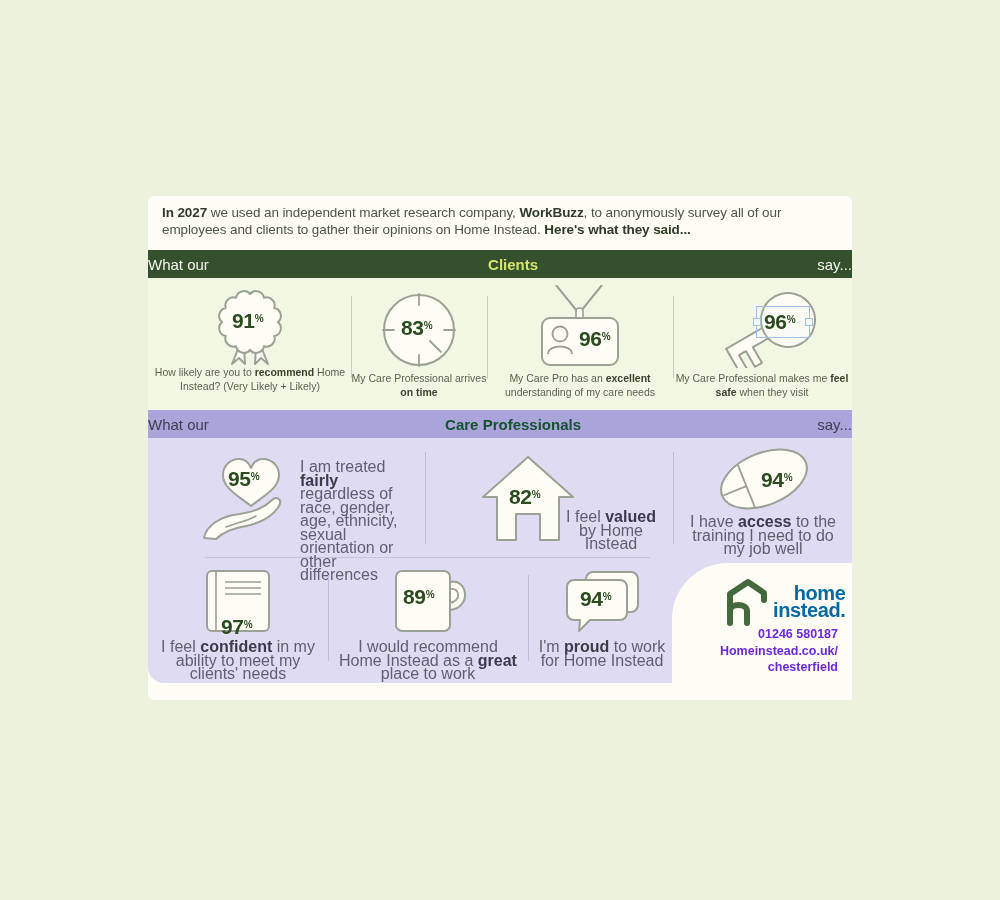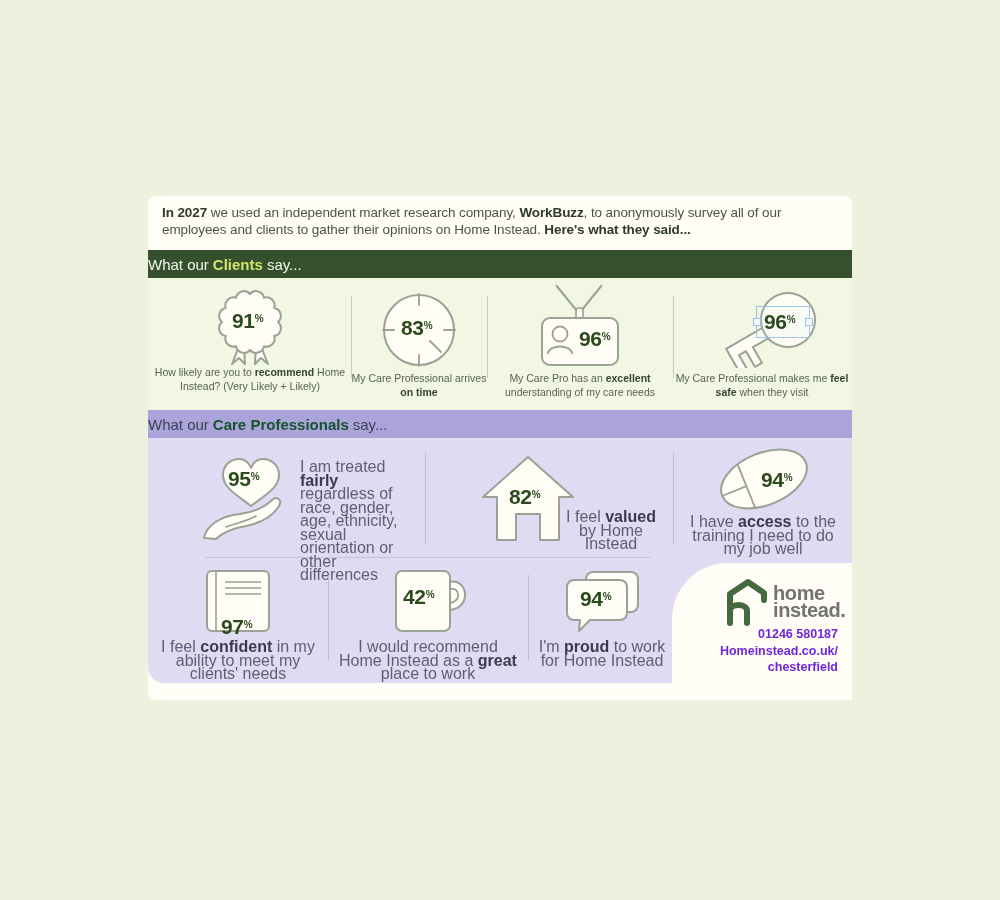--- a/index.html
+++ b/index.html
@@ -2,21 +2,21 @@
 <html><head>
 <meta charset="utf-8">
 <style>
   html,body{margin:0;padding:0;}
   #stage{position:relative;width:1000px;height:900px;background:#edf2df;font-family:"Liberation Sans",sans-serif;overflow:hidden;}
   #card{position:absolute;left:148px;top:196px;width:704px;height:504px;background:#fffdf6;border-radius:6px;}
   
   .intro{position:absolute;left:14px;top:9px;width:676px;font-size:13.5px;line-height:16.5px;color:#4b5544;letter-spacing:-0.1px;}
   .intro .b{font-weight:bold;color:#2e3b26;}
   
-  .bar{position:absolute;left:0;width:704px;height:28px;display:flex;align-items:center;justify-content:flex-start;font-size:15px;}
+  .bar{position:absolute;left:0;width:704px;height:28px;display:flex;align-items:center;justify-content:space-between;font-size:15px;}
   .bar-green{top:54px;background:#34502c;color:#f4f6ee;}
   .bar-green .hl{color:#d5e56c;font-weight:bold;padding:0 4px;}
   .bar-purple{top:214px;background:#aaa4db;color:#3e3e54;}
   .bar-purple .hl{color:#14532d;font-weight:bold;padding:0 4px;}
   
   .clients-section{position:absolute;left:0;top:82px;width:704px;height:132px;background:#f2f7e4;}
   .carepro-section{position:absolute;left:0;top:242px;width:704px;height:245px;background:#dfdbf2;border-radius:0 0 16px 16px;}
   .corner-box{position:absolute;right:0;top:367px;width:180px;height:137px;background:#fffdf6;border-top-left-radius:56px;}
   
   .vdiv{position:absolute;width:1px;background:#c8ccbb;}
@@ -30,21 +30,21 @@
   .cap .b{font-weight:bold;color:#38422f;}
   .cap-p{position:absolute;font-size:16px;line-height:13.5px;color:#615e70;text-align:center;}
   .cap-p .b{font-weight:bold;color:#3b3b4a;}
   .left-al{text-align:left;}
   svg{display:block;}
   
   .selbox{position:absolute;border:1px solid #9fc3e8;background:rgba(220,235,250,0.12);}
   .handle{position:absolute;width:6px;height:6px;background:#f5f8fb;border:1px solid #9fc3e8;}
   
   .logo-wrap{position:absolute;display:flex;align-items:center;}
-  .logo-text{font-weight:bold;color:#737373;font-size:20px;line-height:17px;letter-spacing:-0.4px;margin-left:5px;}
+  .logo-text{font-weight:bold;color:#0369a1;font-size:20px;line-height:17px;letter-spacing:-0.4px;margin-left:5px;text-align:right;}
   .contact{position:absolute;text-align:right;font-size:12.5px;font-weight:bold;line-height:16.5px;color:#6d28d9;}
 </style>
 </head>
 <body>
 
 <div id="stage">
   <div id="card">
 
     <div class="intro"><span class="b">In 2027</span><span> we used an independent market research company, </span><span class="b">WorkBuzz</span><span>, to anonymously survey all of our employees and clients to gather their opinions on Home Instead. </span><span class="b">Here's what they said...</span></div>
 
@@ -178,21 +178,21 @@
     <div class="pct" style="left:17px;top:31px;margin-top:16px;"><span>97</span><sup>%</sup></div>
   </div>
   <div class="cap-p" style="left:158px;top:640px;width:160px;"><span>I feel </span><span class="b">confident</span><span> in my ability to meet my clients' needs</span></div>
 
   <div class="icon-box" style="left:390px;top:568px;width:86px;height:66px;">
     <svg width="86" height="66" viewBox="0 0 86 66">
       <path d="M60,14 C78,10 82,40 60,42" fill="#fffdf6" stroke="#9aa195" stroke-width="2"></path>
       <path d="M60,21 C70,19 72,33 60,35" fill="#fffdf6" stroke="#9aa195" stroke-width="1.8"></path>
       <rect x="6" y="3" width="54" height="60" rx="6" fill="#fffdf6" stroke="#9aa195" stroke-width="2"></rect>
     </svg>
-    <div class="pct" style="left:13px;top:17px;"><span>42</span><sup>%</sup></div>
+    <div class="pct" style="left:13px;top:17px;"><span>89</span><sup>%</sup></div>
   </div>
   <div class="cap-p" style="left:338px;top:640px;width:180px;"><span>I would recommend Home Instead as a </span><span class="b">great</span><span> place to work</span></div>
 
   <div class="icon-box" style="left:564px;top:570px;width:76px;height:64px;">
     <svg width="76" height="64" viewBox="0 0 76 64">
       <rect x="22" y="2" width="52" height="40" rx="7" fill="#fffdf6" stroke="#9aa195" stroke-width="2"></rect>
       <path d="M10,10 L56,10 C60,10 63,13 63,17 L63,43 C63,47 60,50 56,50 L26,50 L15,61 L16,50 L10,50 C6,50 3,47 3,43 L3,17 C3,13 6,10 10,10 Z" fill="#fffdf6" stroke="#9aa195" stroke-width="2" stroke-linejoin="round"></path>
     </svg>
     <div class="pct" style="left:16px;top:17px;"><span>94</span><sup>%</sup></div>
   </div>

